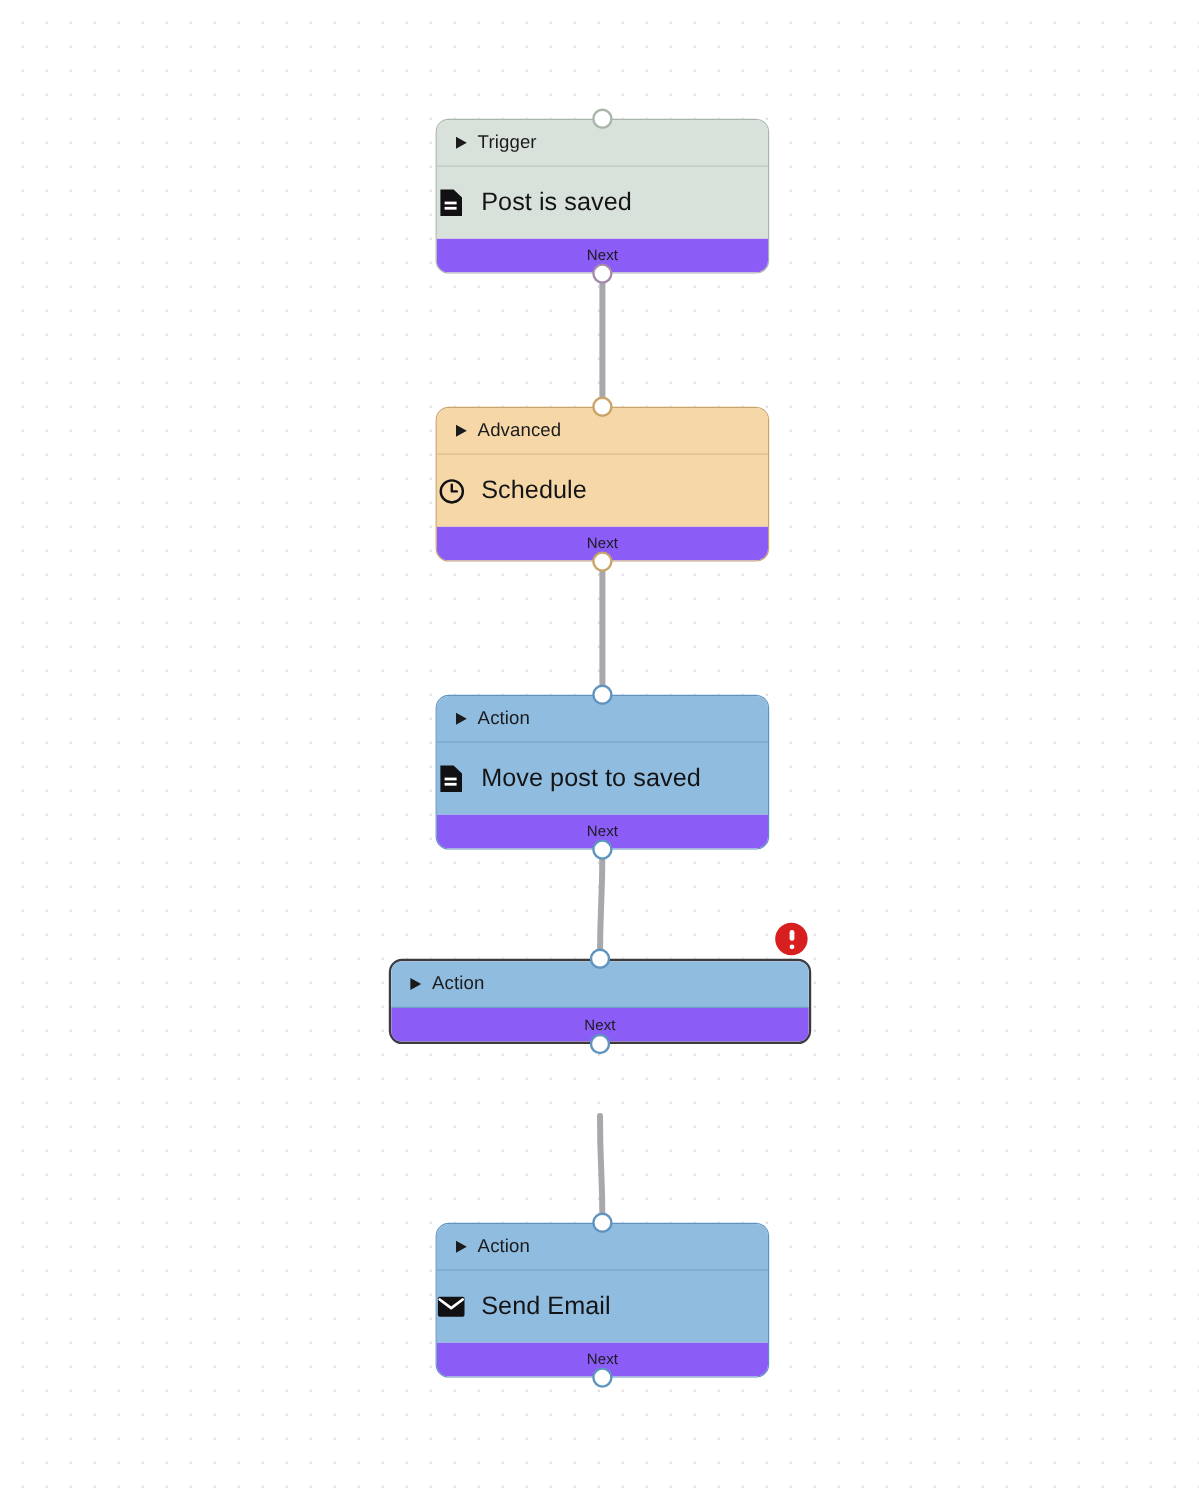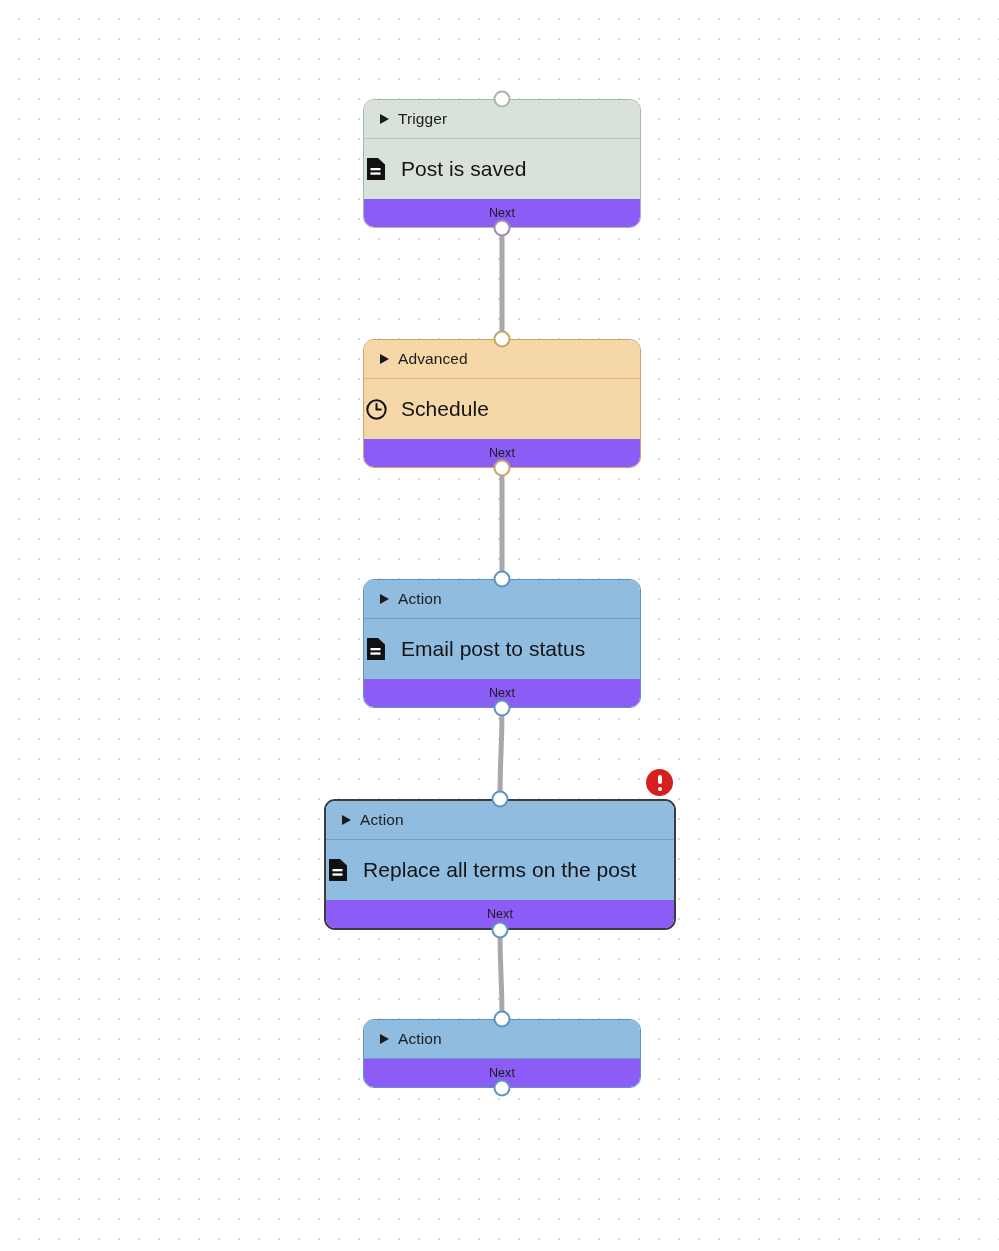--- a/index.html
+++ b/index.html
@@ -237,57 +237,56 @@
             <span class="node-header-label">Action</span>
           </div>
           <div class="node-body">
             <span class="node-icon">
               <svg width="22" height="24" viewBox="0 0 22 24" aria-hidden="true">
                 <path d="M2 1 h11 l7 6.5 v15.5 h-18 z" fill="#111113"></path>
                 <rect x="5.5" y="11" width="10" height="2.3" fill="#ffffff"></rect>
                 <rect x="5.5" y="15.4" width="10" height="2.3" fill="#ffffff"></rect>
               </svg>
             </span>
-            <span class="node-title">Email post to status</span>
+            <span class="node-title">Move post to saved</span>
           </div>
           <div class="node-footer">
             <span class="node-footer-label">Next</span>
           </div>
         </div>
         <span class="port in" style="border-color:#5f94c0"></span>
         <span class="port out" style="border-color:#5f94c0"></span>
       </div>
       <div class="node selected" style="left: 324px; top: 799px; width: 352px; --fill: #8fbcdf; --edge: #5f94c0; --divider: #6fa0c8;">
         <div class="node-inner">
           <div class="node-header">
             <span class="disclosure"></span>
             <span class="node-header-label">Action</span>
           </div>
-          <div class="node-body">
-            <span class="node-icon">
-              <svg width="22" height="24" viewBox="0 0 22 24" aria-hidden="true">
-                <path d="M2 1 h11 l7 6.5 v15.5 h-18 z" fill="#111113"></path>
-                <rect x="5.5" y="11" width="10" height="2.3" fill="#ffffff"></rect>
-                <rect x="5.5" y="15.4" width="10" height="2.3" fill="#ffffff"></rect>
-              </svg>
-            </span>
-            <span class="node-title">Replace all terms on the post</span>
-          </div>
           <div class="node-footer">
             <span class="node-footer-label">Next</span>
           </div>
         </div>
         <span class="port in" style="border-color:#5f94c0"></span>
         <span class="port out" style="border-color:#5f94c0"></span>
       </div>
       <div class="node" style="left: 363px; top: 1019px; width: 278px; --fill: #8fbcdf; --edge: #5f94c0; --divider: #6fa0c8;">
         <div class="node-inner">
           <div class="node-header">
             <span class="disclosure"></span>
             <span class="node-header-label">Action</span>
+          </div>
+          <div class="node-body">
+            <span class="node-icon">
+              <svg width="24" height="20" viewBox="0 0 26 20" aria-hidden="true">
+                <rect x="1" y="1" width="24" height="18" rx="1.6" fill="#111113"></rect>
+                <path d="M2.6 3.4 L13 11.2 L23.4 3.4" fill="none" stroke="#ffffff" stroke-width="2.4" stroke-linejoin="round" stroke-linecap="round"></path>
+              </svg>
+            </span>
+            <span class="node-title">Send Email</span>
           </div>
           <div class="node-footer">
             <span class="node-footer-label">Next</span>
           </div>
         </div>
         <span class="port in" style="border-color:#5f94c0"></span>
         <span class="port out" style="border-color:#5f94c0"></span>
       </div>
     </div>
 

